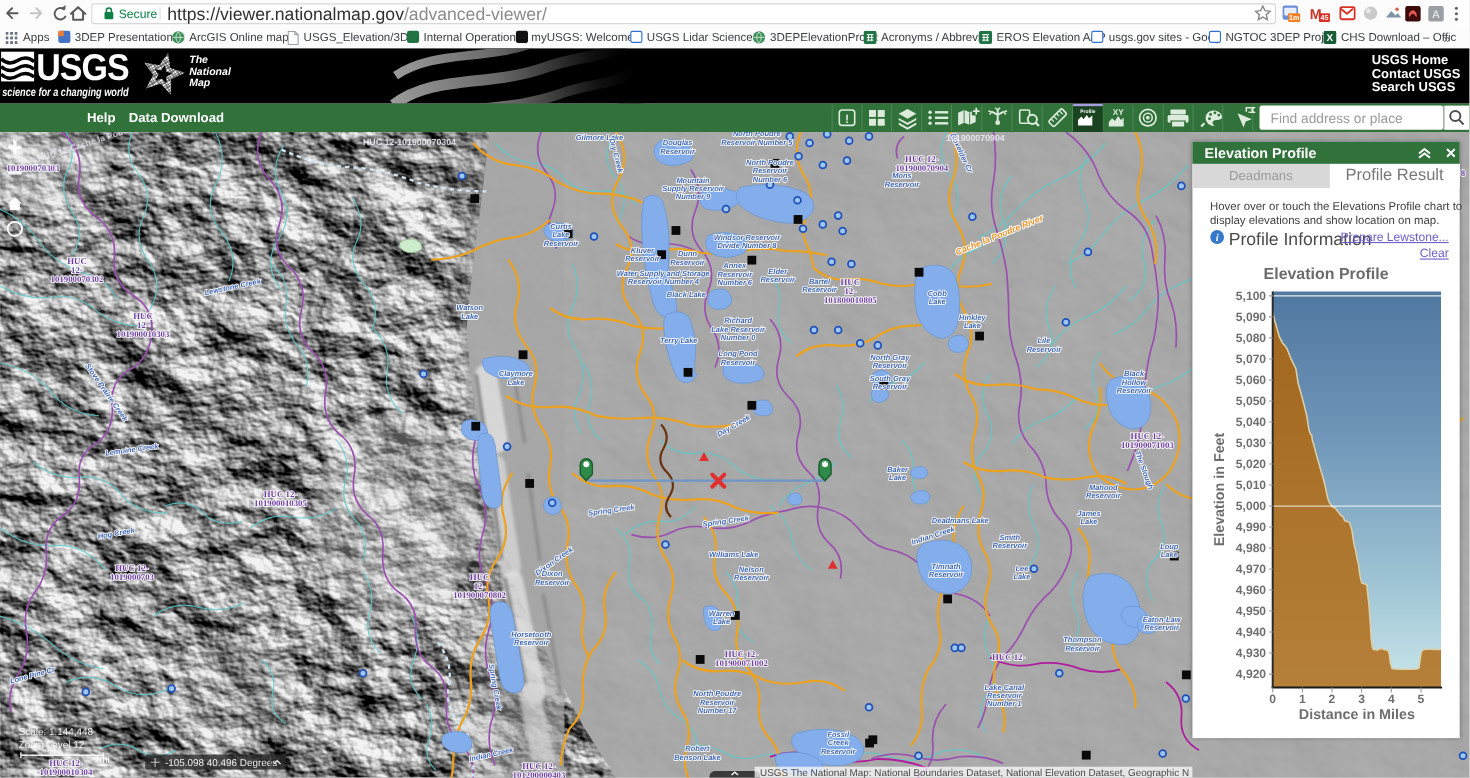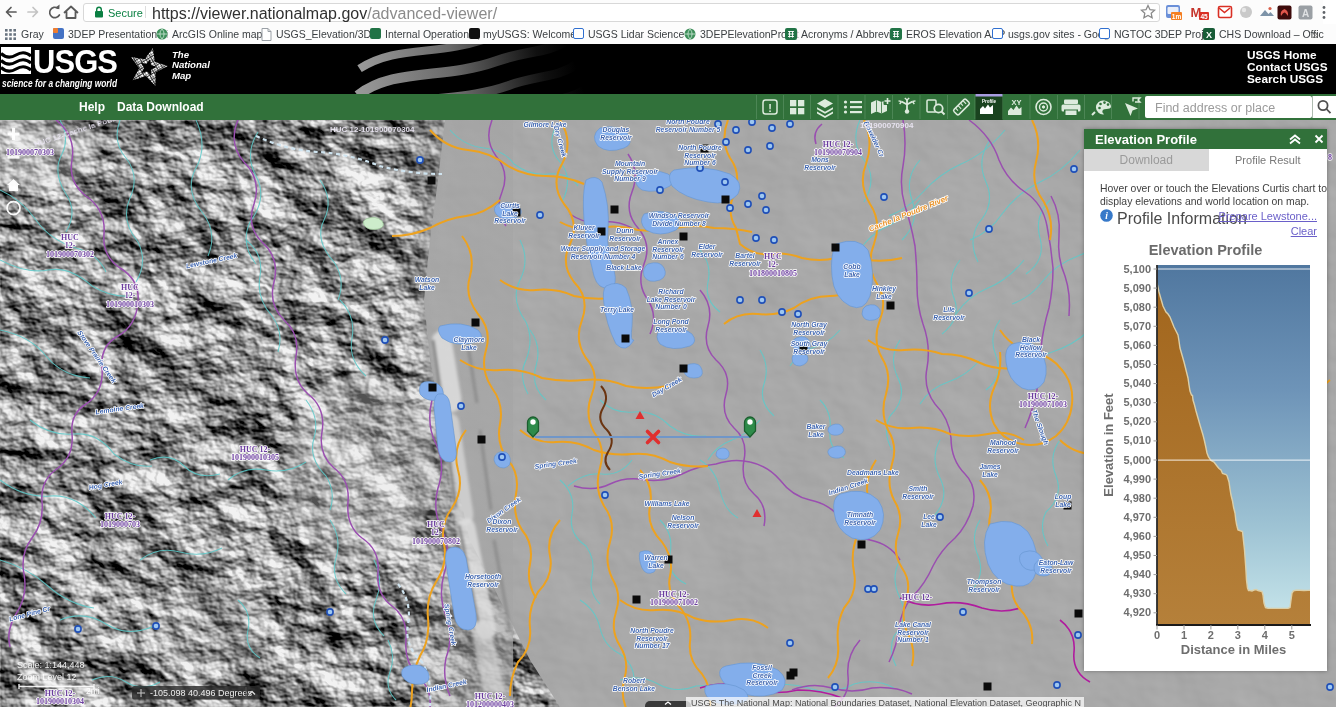--- a/index.html
+++ b/index.html
@@ -82,21 +82,21 @@
           <rect x="4.2" y="0" width="2.6" height="2.6"></rect>
           <rect x="8.4" y="0" width="2.6" height="2.6"></rect>
  <rect x="0" y="4.2" width="2.6" height="2.6"></rect>
           <rect x="4.2" y="4.2" width="2.6" height="2.6"></rect>
           <rect x="8.4" y="4.2" width="2.6" height="2.6"></rect>
  <rect x="0" y="8.4" width="2.6" height="2.6"></rect>
           <rect x="4.2" y="8.4" width="2.6" height="2.6"></rect>
           <rect x="8.4" y="8.4" width="2.6" height="2.6"></rect>
         </g>
 </svg>
-<span class="bk" style="left:21px">Gray</span>
+<span class="bk" style="left:21px">Apps</span>
 <span class="bkic" style="left:53px;background:#4472c4"></span>
       <span class="bkic" style="left:53px;top:4px;width:5px;height:5px;background:#ed7d31;border-radius:1px"></span>
 <span class="bk" style="left:68px">3DEP Presentation L<span style="color:#aaa">i</span></span>
 <svg class="abs" style="left:156px;top:4px" width="12" height="12">
         <circle cx="6" cy="6" r="5.5" fill="#3e8f5a"></circle>
         <path d="M1,6 h10 M6,1 a7,7 0 0 1 0,10 M6,1 a7,7 0 0 0 0,10" stroke="#cfe8d8" stroke-width=".8" fill="none"></path>
       </svg>
 <span class="bk" style="left:172px">ArcGIS Online map <span style="color:#aaa">v</span></span>
 <svg class="abs" style="left:261px;top:4px" width="11" height="13">
         <path d="M1,.5 h6 l3,3 v9 h-9 z" fill="#fff" stroke="#9aa0a6"></path>
@@ -695,25 +695,25 @@
 <div id="phead">
  <span style="position:absolute;left:11px;top:2.5px;font-size:13px;font-weight:bold;color:#fff">Elevation Profile</span>
  <svg class="abs" style="left:204px;top:4px" width="14" height="12" fill="none" stroke="#fff" stroke-width="1.8">
           <path d="M2,6.5 L7,2.5 L12,6.5 M2,10.5 L7,6.5 L12,10.5"></path>
         </svg>
  <svg class="abs" style="left:230px;top:5px" width="10" height="10" stroke="#fff" stroke-width="1.8">
           <path d="M1.5,1.5 l7,7 M8.5,1.5 l-7,7"></path>
         </svg>
 </div>
 <div id="ptabs">
- <div class="abs" style="left:0;top:0;width:124.5px;height:22px;background:#d8d8d8;color:#9a9a9a;font-size:12px;text-align:center;line-height:22px">Download</div>
- <div class="abs" style="left:124.5px;top:0;width:118.5px;height:22px;background:#fff;color:#787878;font-size:11px;text-align:center;line-height:22px">Profile Result</div>
-</div>
-<div class="ptext" style="left:16px;top:54px;color:#3f3f3f;font-size:10.4px;white-space:nowrap">Hover over or touch the Elevations Curtis chart to</div>
-<div class="ptext" style="left:16px;top:67px;color:#3f3f3f;font-size:10.4px;white-space:nowrap">display elevations and world location on map.</div>
+ <div class="abs" style="left:0;top:0;width:124.5px;height:22px;background:#d8d8d8;color:#9a9a9a;font-size:12px;text-align:center;line-height:22px">Deadmans</div>
+ <div class="abs" style="left:124.5px;top:0;width:118.5px;height:22px;background:#fff;color:#787878;font-size:15px;text-align:center;line-height:22px">Profile Result</div>
+</div>
+<div class="ptext" style="left:16px;top:54px;color:#3f3f3f;font-size:10.4px;white-space:nowrap">Hover over or touch the Elevations Profile chart to</div>
+<div class="ptext" style="left:16px;top:67px;color:#3f3f3f;font-size:10.4px;white-space:nowrap">display elevations and show location on map.</div>
 <svg class="abs" style="left:16px;top:80px" width="13" height="13">
         <circle cx="6.5" cy="6.5" r="6.3" fill="#3779c9"></circle>
         <text x="6.5" y="10" font-size="9.5" font-weight="bold" font-style="italic" fill="#fff" text-anchor="middle" font-family="Liberation Serif">i</text>
       </svg>
 <span class="ptext" style="left:33px;top:81px;color:#4a4a4a">Profile Information</span>
 <span class="plink" style="right:10px;top:81px">Prepare Lewstone...</span>
 <span class="plink" style="right:10px;top:96px">Clear</span>
 <div class="abs" style="left:0;top:113px;width:243px;text-align:center;font-size:14.5px;font-weight:bold;color:#6b6b6b">Elevation Profile</div>
 <svg class="abs" style="left:0;top:126px" width="243" height="452" viewBox="1084 255 243 452">
 <defs>

